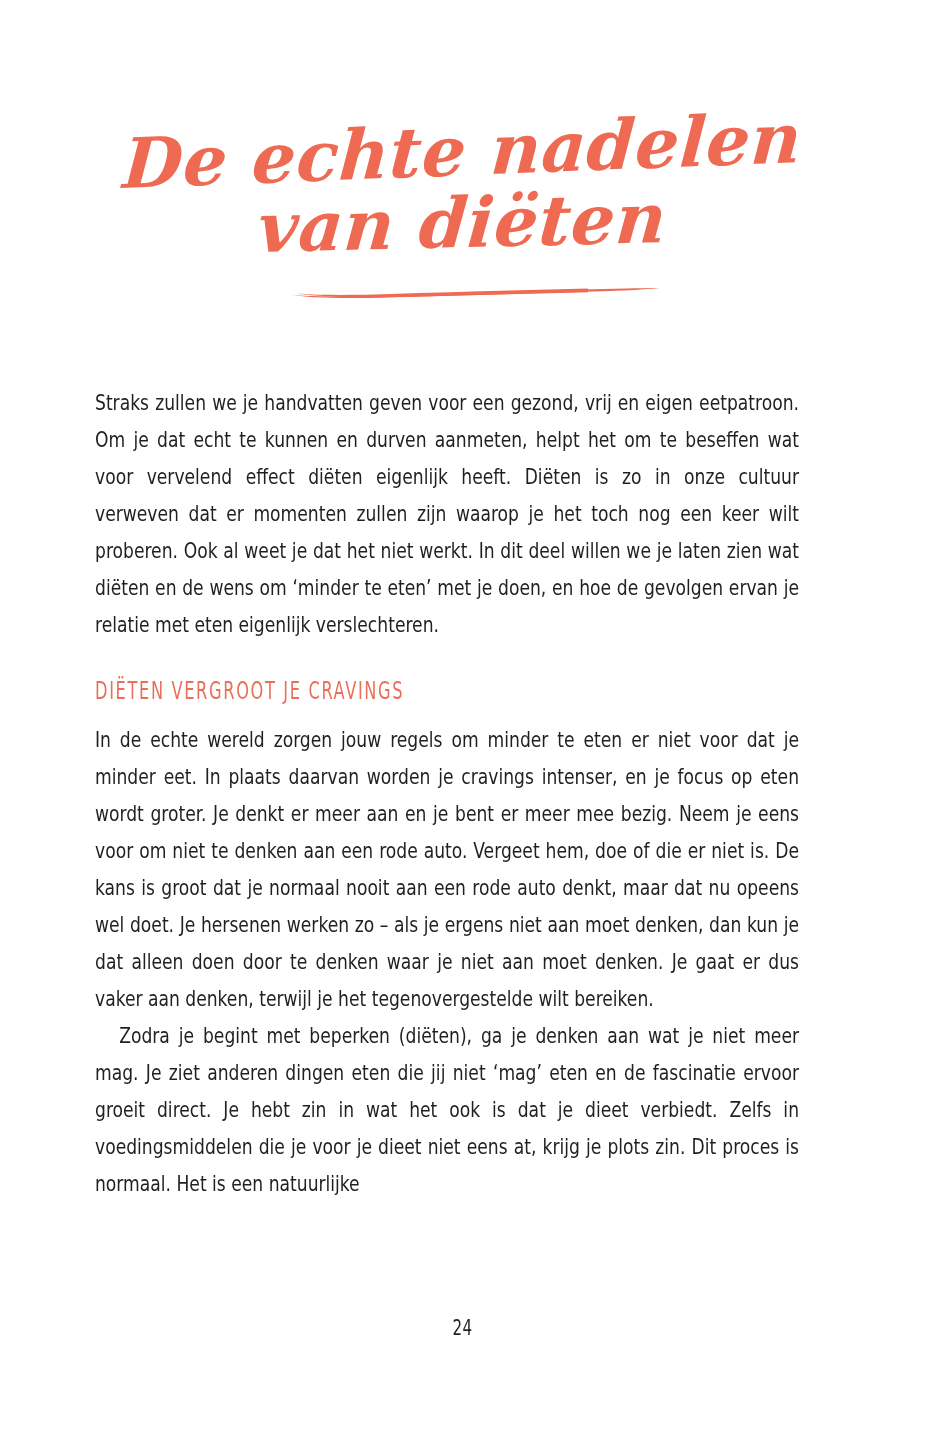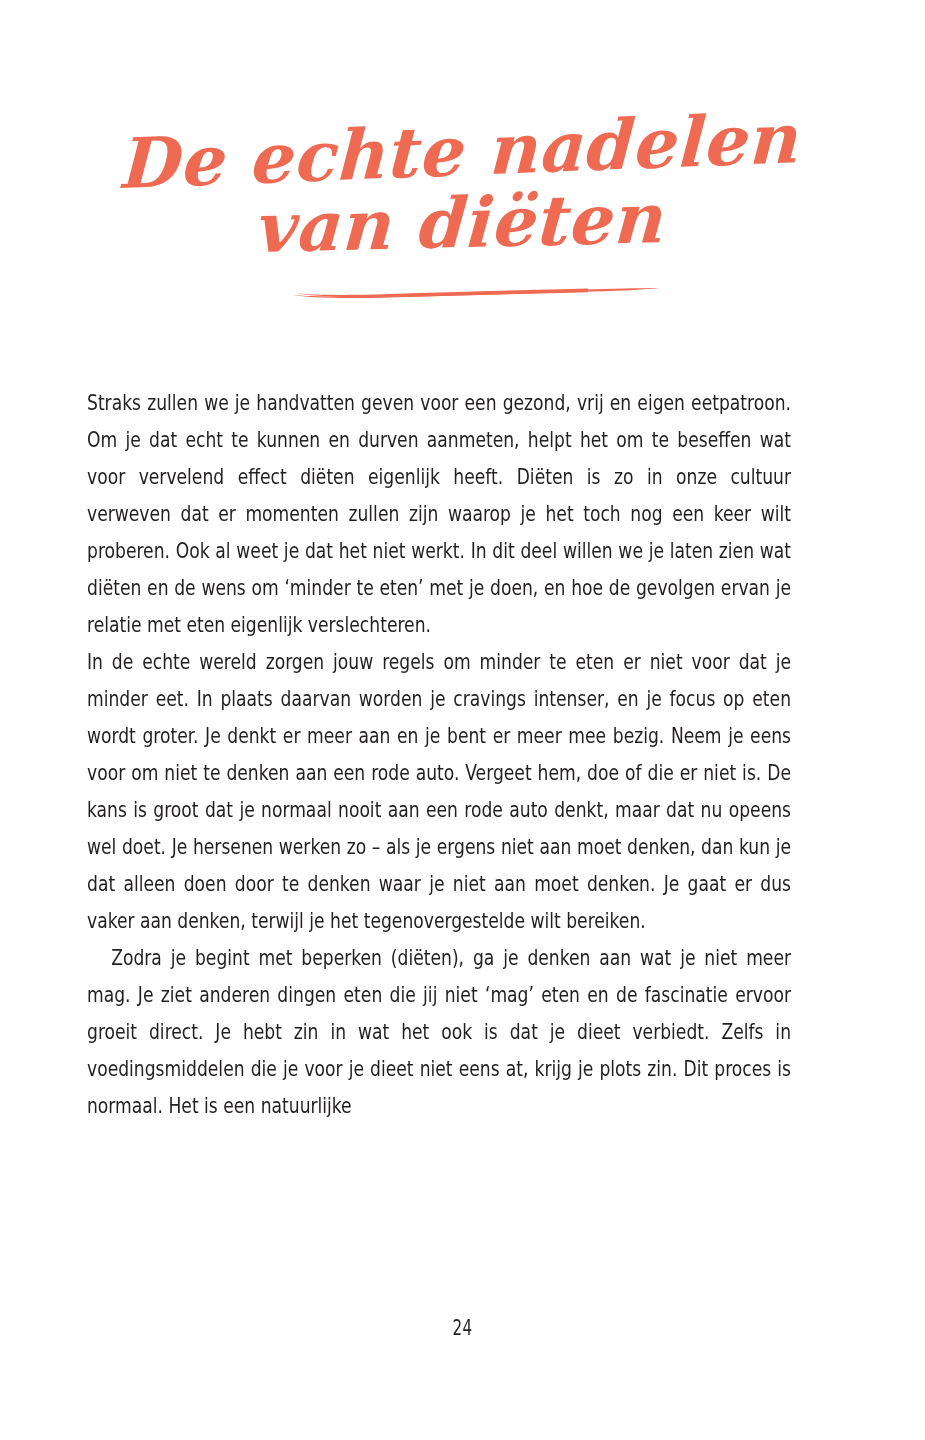--- a/index.html
+++ b/index.html
@@ -57,21 +57,21 @@
     left: 288px;
     top: 283px;
     width: 374px;
     height: 16px;
     pointer-events: none;
   }
 
   
   .content {
     position: absolute;
-    left: 87px;
+    left: 95px;
     top: 385px;
     width: 704px;
   }
 
   p.body {
     margin: 0;
     font-family: "Liberation Sans Narrow", "DejaVu Sans Condensed", "Liberation Sans", sans-serif;
     font-size: 20.5px;
     line-height: 37px;
     color: #231f20;
@@ -146,20 +146,23 @@
              C 168,9.0 240,6.9 300,5.4
              L 300,9.2
              C 240,10.7 168,12.8 102,14.2
              C 56,15.2 24,12.8 4,10.0 Z" fill="#ee6a52"></path>
   </svg>
 
   <div class="content">
 
     <p class="body">Straks zullen we je handvatten geven voor een gezond, vrij en eigen eetpatroon. Om je dat echt te kunnen en durven aanmeten, helpt het om te beseffen wat voor vervelend effect diëten eigenlijk heeft. Diëten is zo in onze cultuur verweven dat er momenten zullen zijn waarop je het toch nog een keer wilt proberen. Ook al weet je dat het niet werkt. In dit deel willen we je laten zien wat diëten en de wens om ‘minder te eten’ met je doen, en hoe de gevolgen ervan je relatie met eten eigenlijk verslechteren.</p>
 
+    <div class="heading-wrap">
+      <h2 class="section-heading">DIËTEN VERGROOT JE CRAVINGS</h2>
+    </div>
 
     <p class="body">In de echte wereld zorgen jouw regels om minder te eten er niet voor dat je minder eet. In plaats daarvan worden je cravings intenser, en je focus op eten wordt groter. Je denkt er meer aan en je bent er meer mee bezig. Neem je eens voor om niet te denken aan een rode auto. Vergeet hem, doe of die er niet is. De kans is groot dat je normaal nooit aan een rode auto denkt, maar dat nu opeens wel doet. Je her­senen werken zo – als je ergens niet aan moet denken, dan kun je dat alleen doen door te denken waar je niet aan moet denken. Je gaat er dus vaker aan denken, terwijl je het tegenovergestelde wilt bereiken.</p>
 
     <p class="body indented">Zodra je begint met beperken (diëten), ga je denken aan wat je niet meer mag. Je ziet anderen dingen eten die jij niet ‘mag’ eten en de fascinatie ervoor groeit direct. Je hebt zin in wat het ook is dat je dieet verbiedt. Zelfs in voedingsmiddelen die je voor je dieet niet eens at, krijg je plots zin. Dit proces is normaal. Het is een natuurlijke</p>
 
   </div>
 
   <div class="folio">24</div>
 
 </div>

